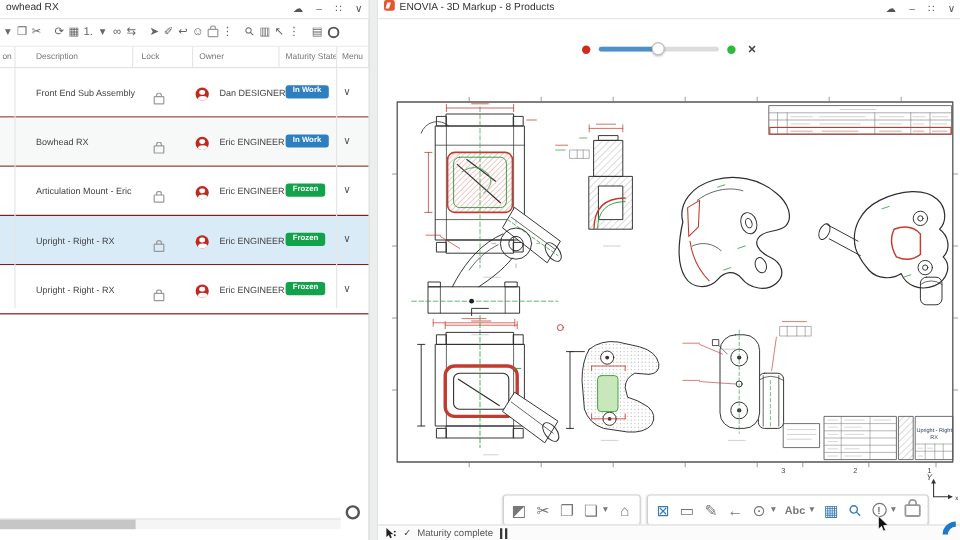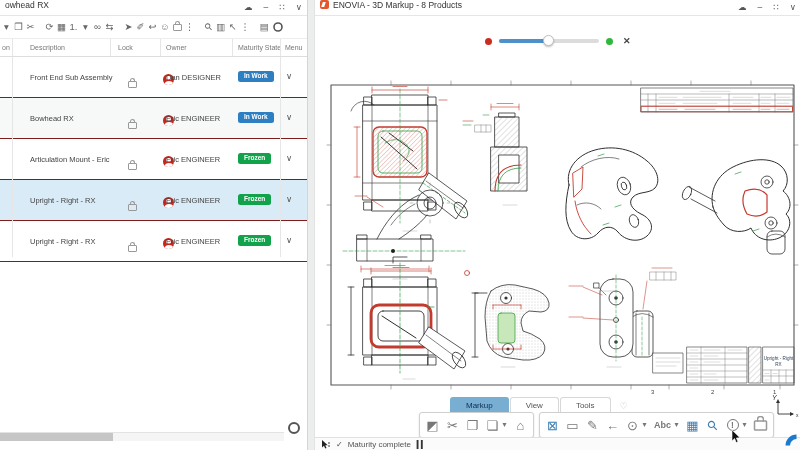--- a/index.html
+++ b/index.html
@@ -25,21 +25,21 @@
   .thead{position:relative;height:17px;border-bottom:1px solid #ddd;font-size:7px;color:#777}
   .thead span{position:absolute;top:5px;white-space:nowrap}
   .vl{position:absolute;top:0;bottom:0;width:1px;background:#e6e6e6}
   .rows{position:relative}
   .row{position:relative;height:40px;border-bottom:1px solid #7f1d1d;cursor:pointer;background:#fff}
   .row:nth-child(even){background:#f7f8f8}
   .row[data-selected="true"]{background:#d9ebf7}
   .row .desc{position:absolute;left:30px;top:16px;font-size:7.5px;color:#444;white-space:nowrap}
   .row .lockc{position:absolute;left:128px;top:17px}
   .row .av{position:absolute;left:163px;top:14px}
-  .row .owner{position:absolute;left:166px;top:16px;font-size:7.5px;color:#444;white-space:nowrap}
+  .row .owner{position:absolute;left:183px;top:16px;font-size:7.5px;color:#444;white-space:nowrap}
   .row .badge{position:absolute;left:238px;top:14px}
   .row .chev{position:absolute;left:286px;top:14px;font-size:8.5px;color:#555}
   .badge{display:inline-block;padding:2px 6px;border-radius:2.5px;color:#fff;font-size:6.5px;font-weight:bold;line-height:1}
   .badge[data-state="in-work"]{background:#2e7fc2}
   .badge[data-state="frozen"]{background:#12a24b}
 
   .lock-shape{position:relative;width:7px;height:5px;border:1px solid #999;border-radius:1px;display:inline-block}
   .lock-shape::before{content:"";position:absolute;left:1px;top:-4px;width:3px;height:3px;border:1px solid #999;
                       border-bottom:none;border-radius:2.5px 2.5px 0 0}
   .lock-shape.big{transform:scale(1.5);transform-origin:center}
@@ -403,26 +403,20 @@
         <rect x="448" y="292" width="31" height="36" stroke="#555" stroke-width="0.7"></rect>
         <text x="463.5" y="305" font-size="4.6" text-anchor="middle" fill="#33445a" stroke="none">Upright - Right</text>
         <text x="463.5" y="311" font-size="4.6" text-anchor="middle" fill="#33445a" stroke="none">RX</text>
         <path d="M448,315h31 M448,321h31" stroke="#777" stroke-width="0.45"></path>
         <path d="M456,315v13 M464,315v13 M471,315v13" stroke="#777" stroke-width="0.45"></path>
         <path d="M450,318.5h4 M458,318.5h4 M450,325h4" stroke="#b5b5b5" stroke-width="0.45"></path>
       </g>
     </g>
   </svg>
 
-  <div class="tabs">
-    <div class="tab active">Markup</div>
-    <div class="tab">View</div>
-    <div class="tab">Tools</div>
-    <span class="heart">♡</span>
-  </div>
 
   <div class="tbgroup g1">
     <span class="ti">◩</span>
     <span class="ti">✂</span>
     <span class="ti">❐</span>
     <span class="ti">❏</span>
     <span class="ti caret">▾</span>
     <span class="ti">⌂</span>
   </div>
 

